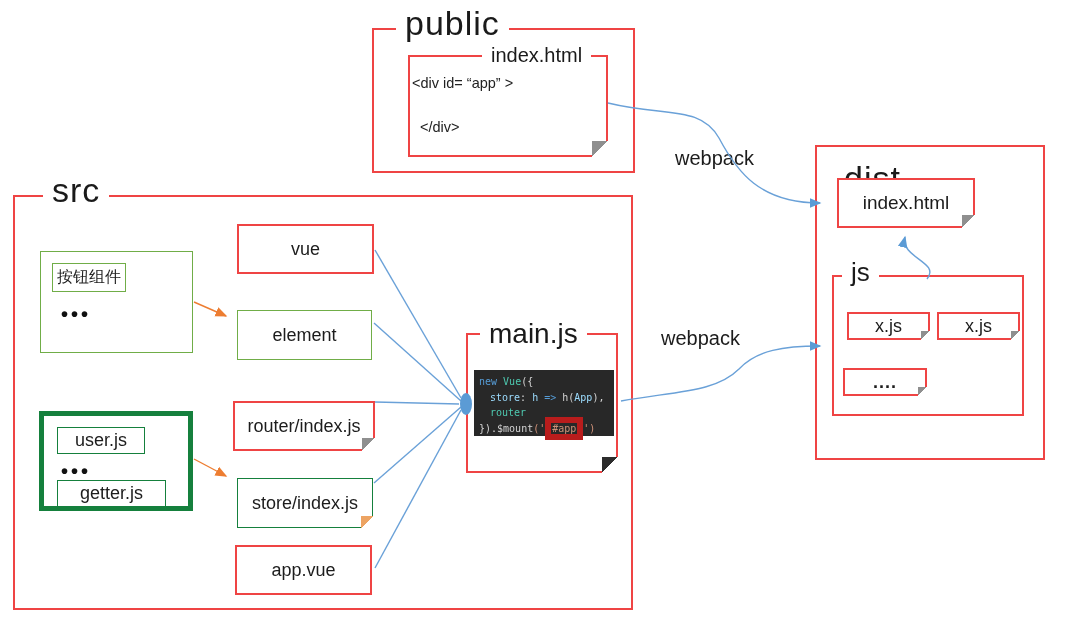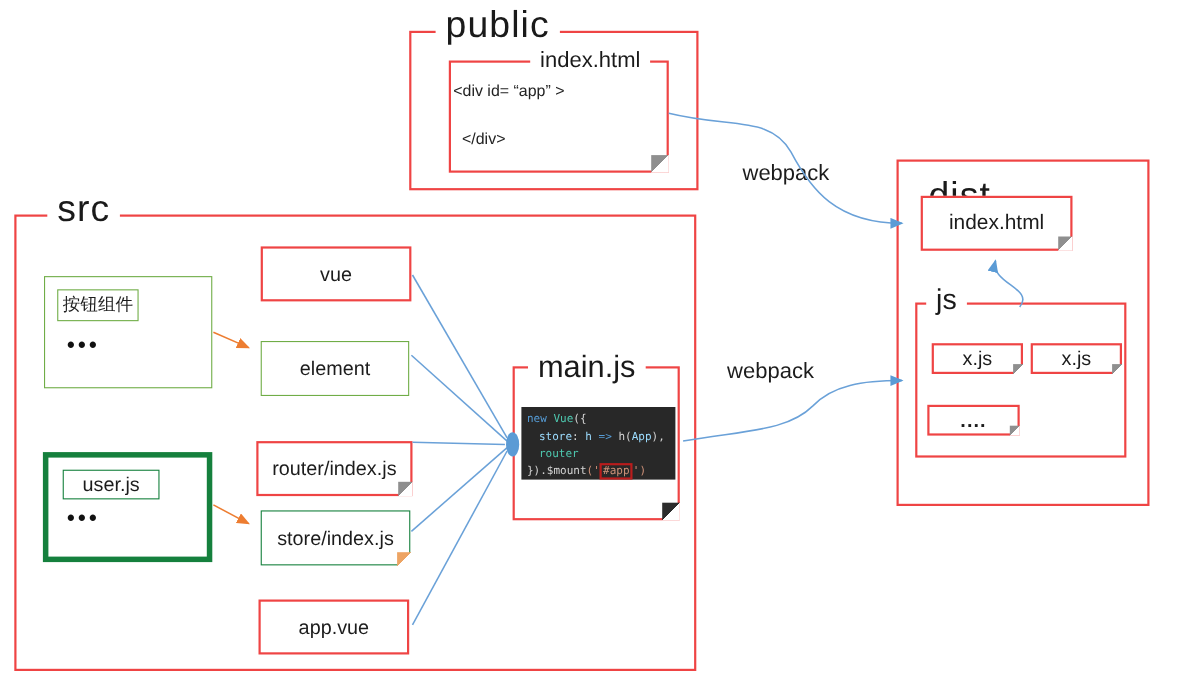--- a/index.html
+++ b/index.html
@@ -27,21 +27,21 @@
   
   .dots{position:absolute;font-weight:bold;font-size:20px;letter-spacing:3px;line-height:1;color:#111;}
   
   .code-block{position:absolute;left:474px;top:370px;width:140px;height:66px;background:#282828;
               font-family:"DejaVu Sans Mono","Liberation Mono",monospace;font-size:10px;
               line-height:15.5px;padding:4px 4px 0 5px;box-sizing:border-box;}
   .cl{white-space:pre;}
   .ind{padding-left:11px;}
   .c-kw{color:#569cd6;} .c-cls{color:#4ec9b0;} .c-prop{color:#9cdcfe;}
   .c-pl{color:#d4d4d4;} .c-str{color:#ce9178;}
-  .hl-red{border:2px solid #b91c1c;padding:0 1px;}
+  .hl-red{border:6px solid #b91c1c;padding:0 1px;}
   
   .filetext{font-size:14.5px;color:#222;}
   .webpack{position:absolute;font-size:20px;color:#1c1c1c;line-height:1;}
   .watermark{position:absolute;left:893px;top:580px;font-size:18px;color:#c8c5c2;letter-spacing:1px;}
   .boxlabel-md{font-size:18px;color:#1c1c1c;}
   .boxlabel-sm{font-size:16px;color:#1c1c1c;}
   svg.overlay{position:absolute;left:0;top:0;z-index:3;pointer-events:none;}
   .zUp{z-index:2;} .zBox{z-index:1;}
 </style>
 </head>
@@ -108,23 +108,26 @@
   <div class="box center zUp" style="left:233px;top:377px;width:142px;height:50px;margin-top:24px;">
     <span class="boxlabel-md">router/index.js</span>
     <span class="fold fold-13"></span>
   </div>
 
   <div class="box orange zUp" style="left:39px;top:411px;width:154px;height:100px;">
     <div class="box orange center" style="left:13px;top:11px;width:88px;height:27px;border-width:1px;">
       <span class="boxlabel-md">user.js</span>
     </div>
     <span class="dots" style="left:17px;top:45px;">•••</span>
+    <div class="box orange center" style="left:13px;top:64px;width:109px;height:27px;border-width:1px;">
+      <span class="boxlabel-md">getter.js</span>
+    </div>
   </div>
 
-  <div class="box orange center zUp" style="left:237px;top:464px;width:136px;height:50px;border-width:1px;">
+  <div class="box orange center zUp" style="left:237px;top:478px;width:136px;height:50px;border-width:1px;">
     <span class="boxlabel-md">store/index.js</span>
     <span class="fold fold-13 fold-orange"></span>
   </div>
 
   <span class="dots" style="left:241px;top:518px;">•••</span>
 
   <div class="box center zUp" style="left:235px;top:545px;width:137px;height:50px;">
     <span class="boxlabel-md">app.vue</span>
   </div>
 

